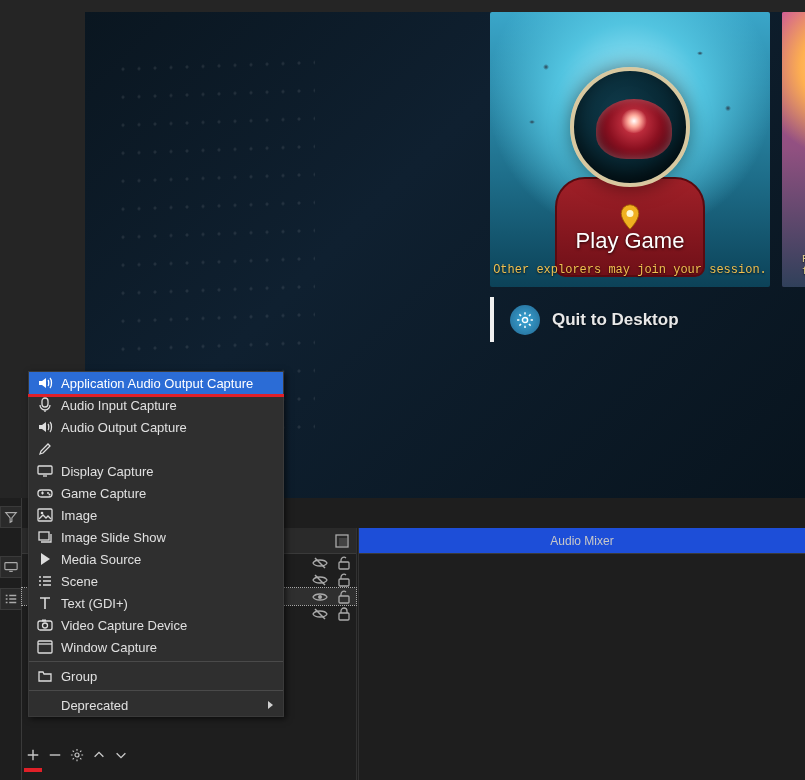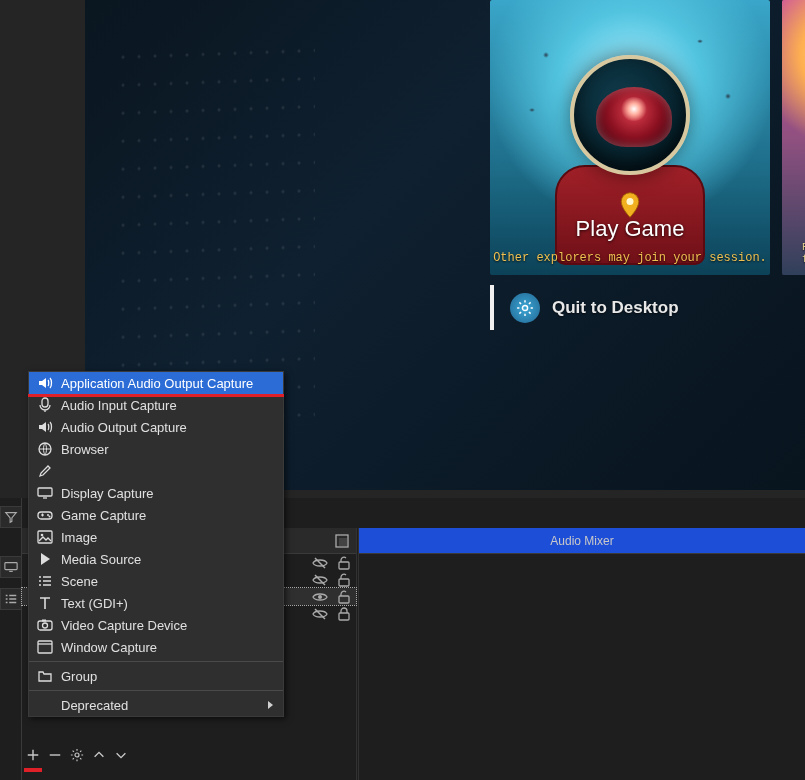--- a/index.html
+++ b/index.html
@@ -11,21 +11,21 @@
     color: #d8d8d8;
     position: relative;
   }
   .preview-area {
     position: absolute;
     top: 0; left: 0; right: 0; height: 498px;
     background: #252525;
   }
   .preview-canvas {
     position: absolute;
-    top: 0; left: 85px; right: 0; height: 490px;
+    top: 12px; left: 85px; right: 0; height: 490px;
     background: linear-gradient(135deg,#0a1620 0%,#0f2030 40%,#08141e 100%);
     overflow: hidden;
   }
   .preview-dots {
     position:absolute; top:40px; left:30px; width:200px; height:400px;
     background-image: radial-gradient(rgba(255,255,255,0.15) 1px, transparent 1px);
     background-size: 16px 28px;
     transform: skewY(-2deg);
     opacity:0.6;
   }
@@ -459,28 +459,20 @@
       <span class="mi-icon">
         <svg viewBox="0 0 16 16" style="color:#ddd">
           <use href="#i-speaker"></use>
         </svg>
       </span>
       <span class="mi-label">Audio Output Capture</span>
     </div>
     <div class="menu-item">
       <span class="mi-icon">
         <svg viewBox="0 0 16 16" style="color:#ddd">
-          <use href="#i-globe"></use>
-        </svg>
-      </span>
-      <span class="mi-label">Browser</span>
-    </div>
-    <div class="menu-item">
-      <span class="mi-icon">
-        <svg viewBox="0 0 16 16" style="color:#ddd">
           <use href="#i-brush"></use>
         </svg>
       </span>
     </div>
     <div class="menu-item">
       <span class="mi-icon">
         <svg viewBox="0 0 16 16" style="color:#ddd">
           <use href="#i-monitor"></use>
         </svg>
       </span>
@@ -494,20 +486,28 @@
       </span>
       <span class="mi-label">Game Capture</span>
     </div>
     <div class="menu-item">
       <span class="mi-icon">
         <svg viewBox="0 0 16 16" style="color:#ddd">
           <use href="#i-image"></use>
         </svg>
       </span>
       <span class="mi-label">Image</span>
+    </div>
+    <div class="menu-item">
+      <span class="mi-icon">
+        <svg viewBox="0 0 16 16" style="color:#ddd">
+          <use href="#i-slides"></use>
+        </svg>
+      </span>
+      <span class="mi-label">Image Slide Show</span>
     </div>
     <div class="menu-item">
       <span class="mi-icon">
         <svg viewBox="0 0 16 16" style="color:#ddd">
           <use href="#i-play"></use>
         </svg>
       </span>
       <span class="mi-label">Media Source</span>
     </div>
     <div class="menu-item">

